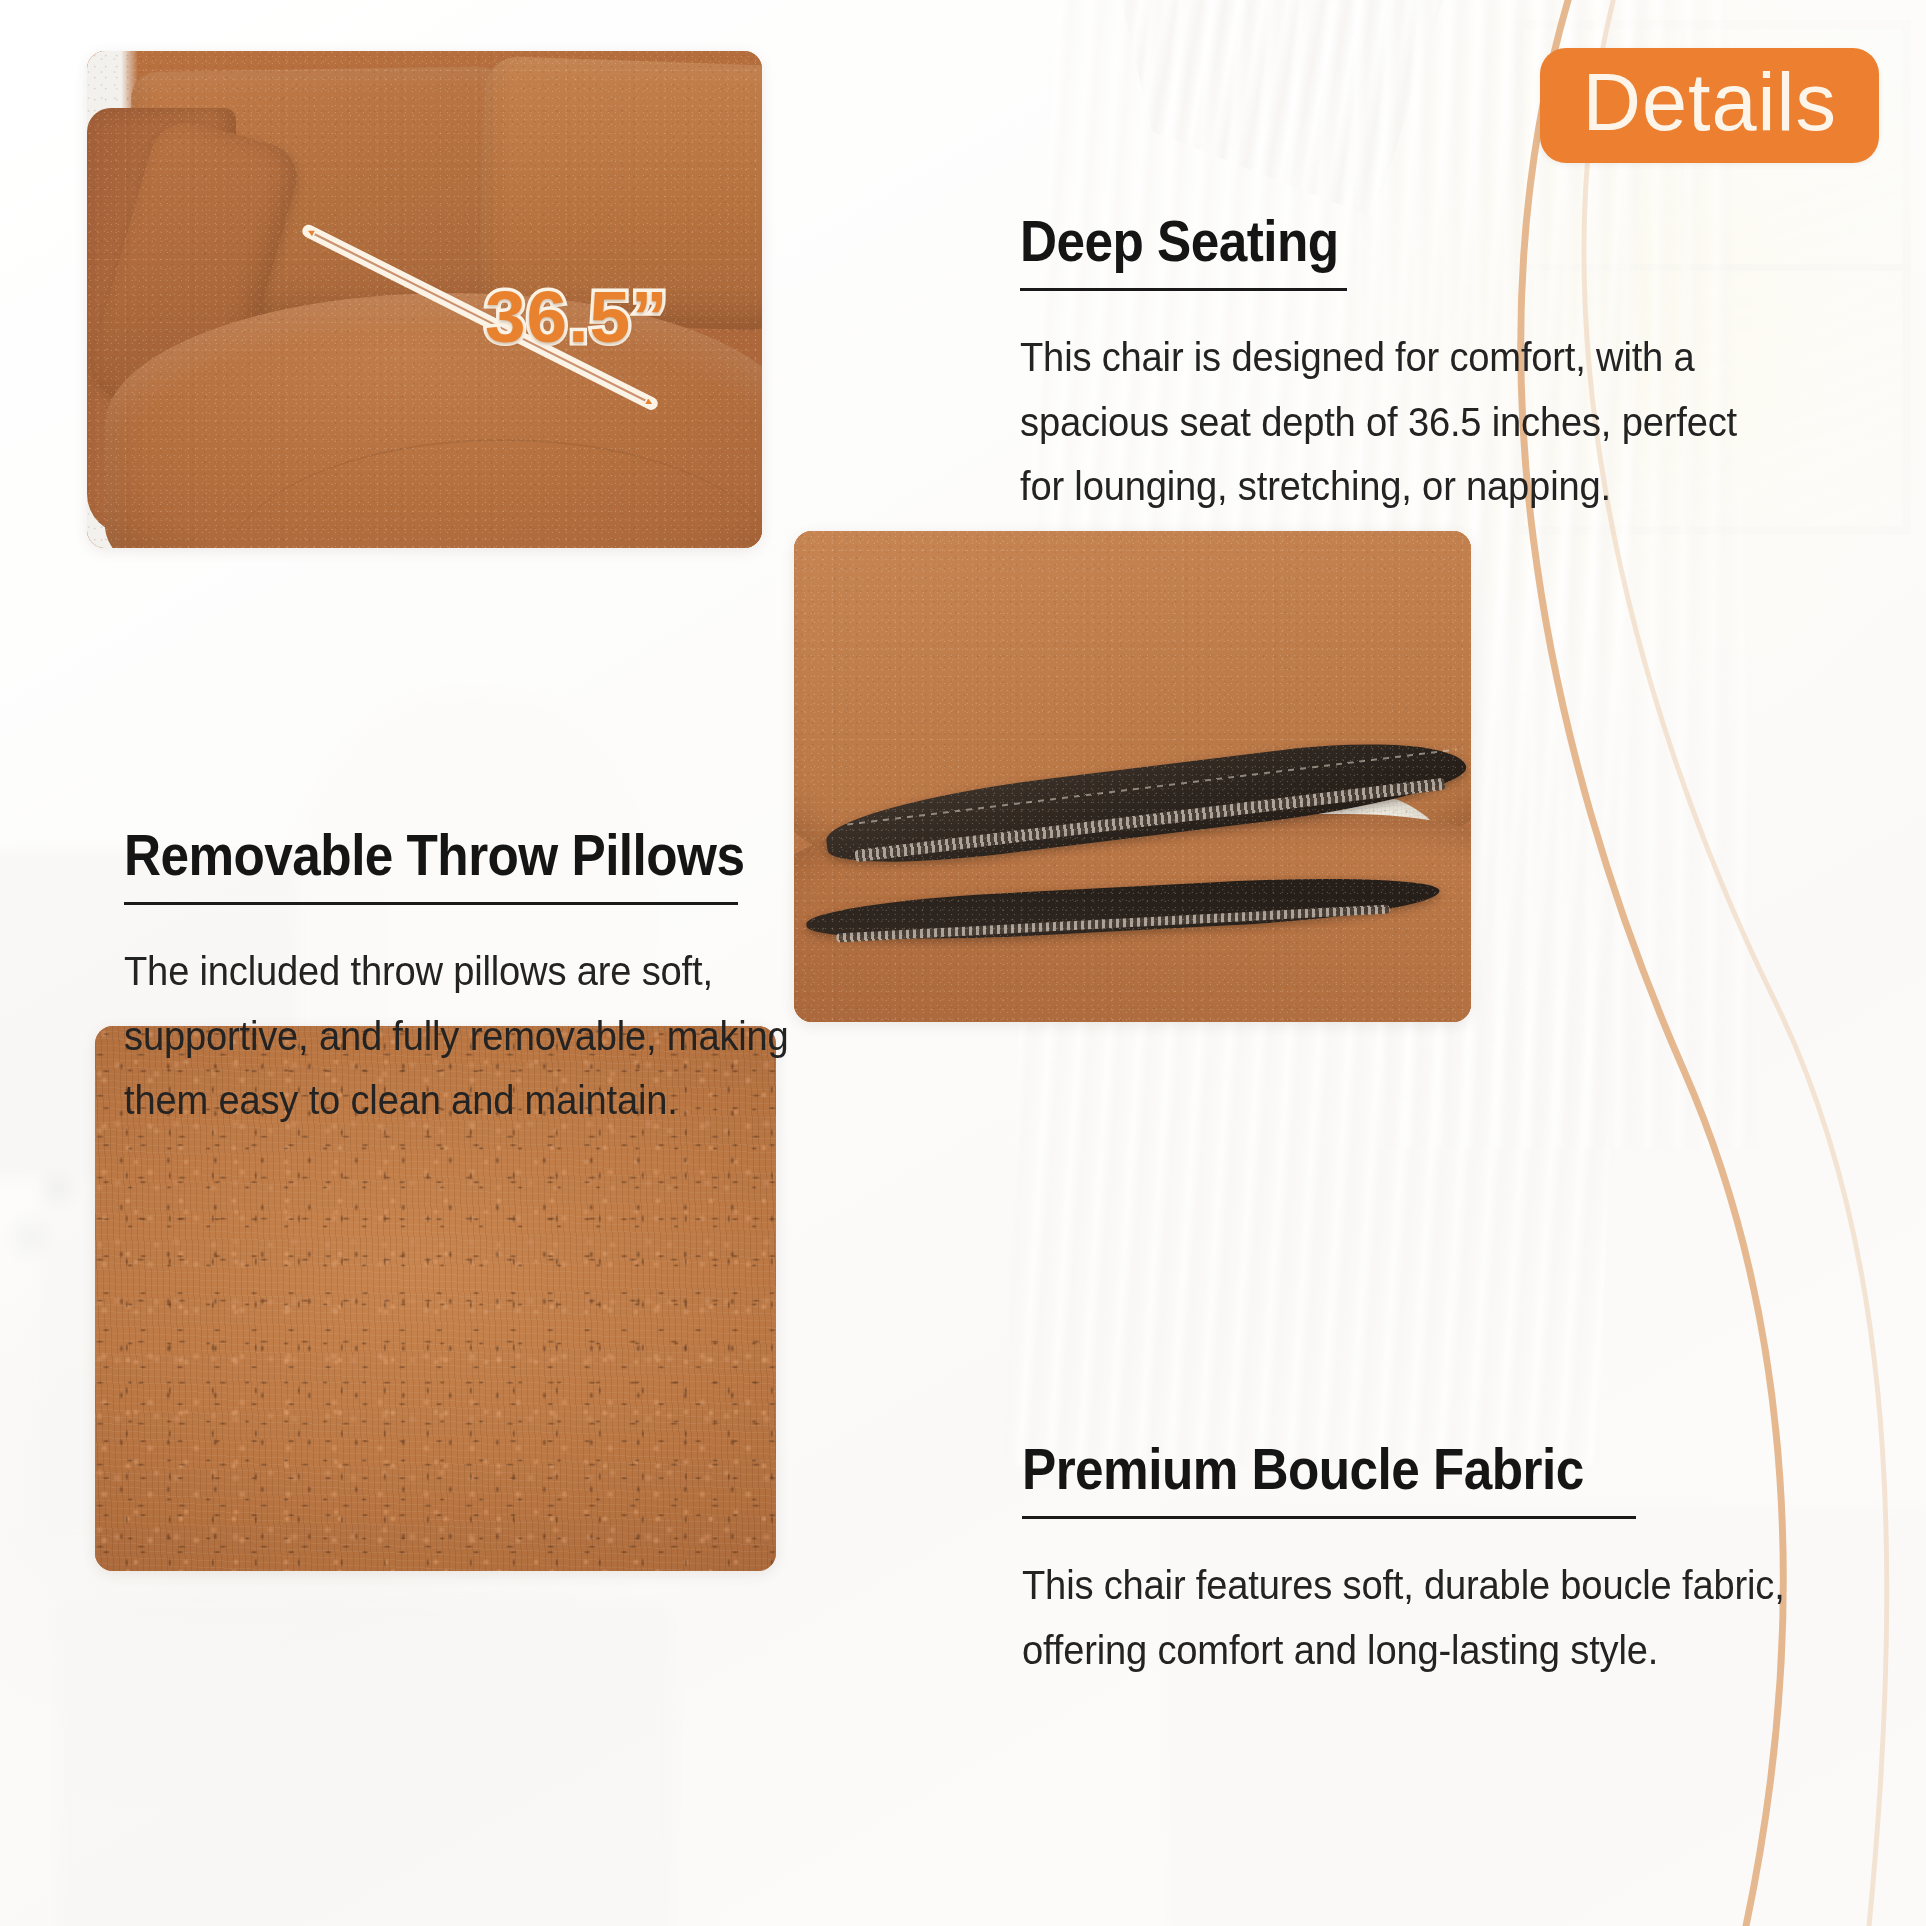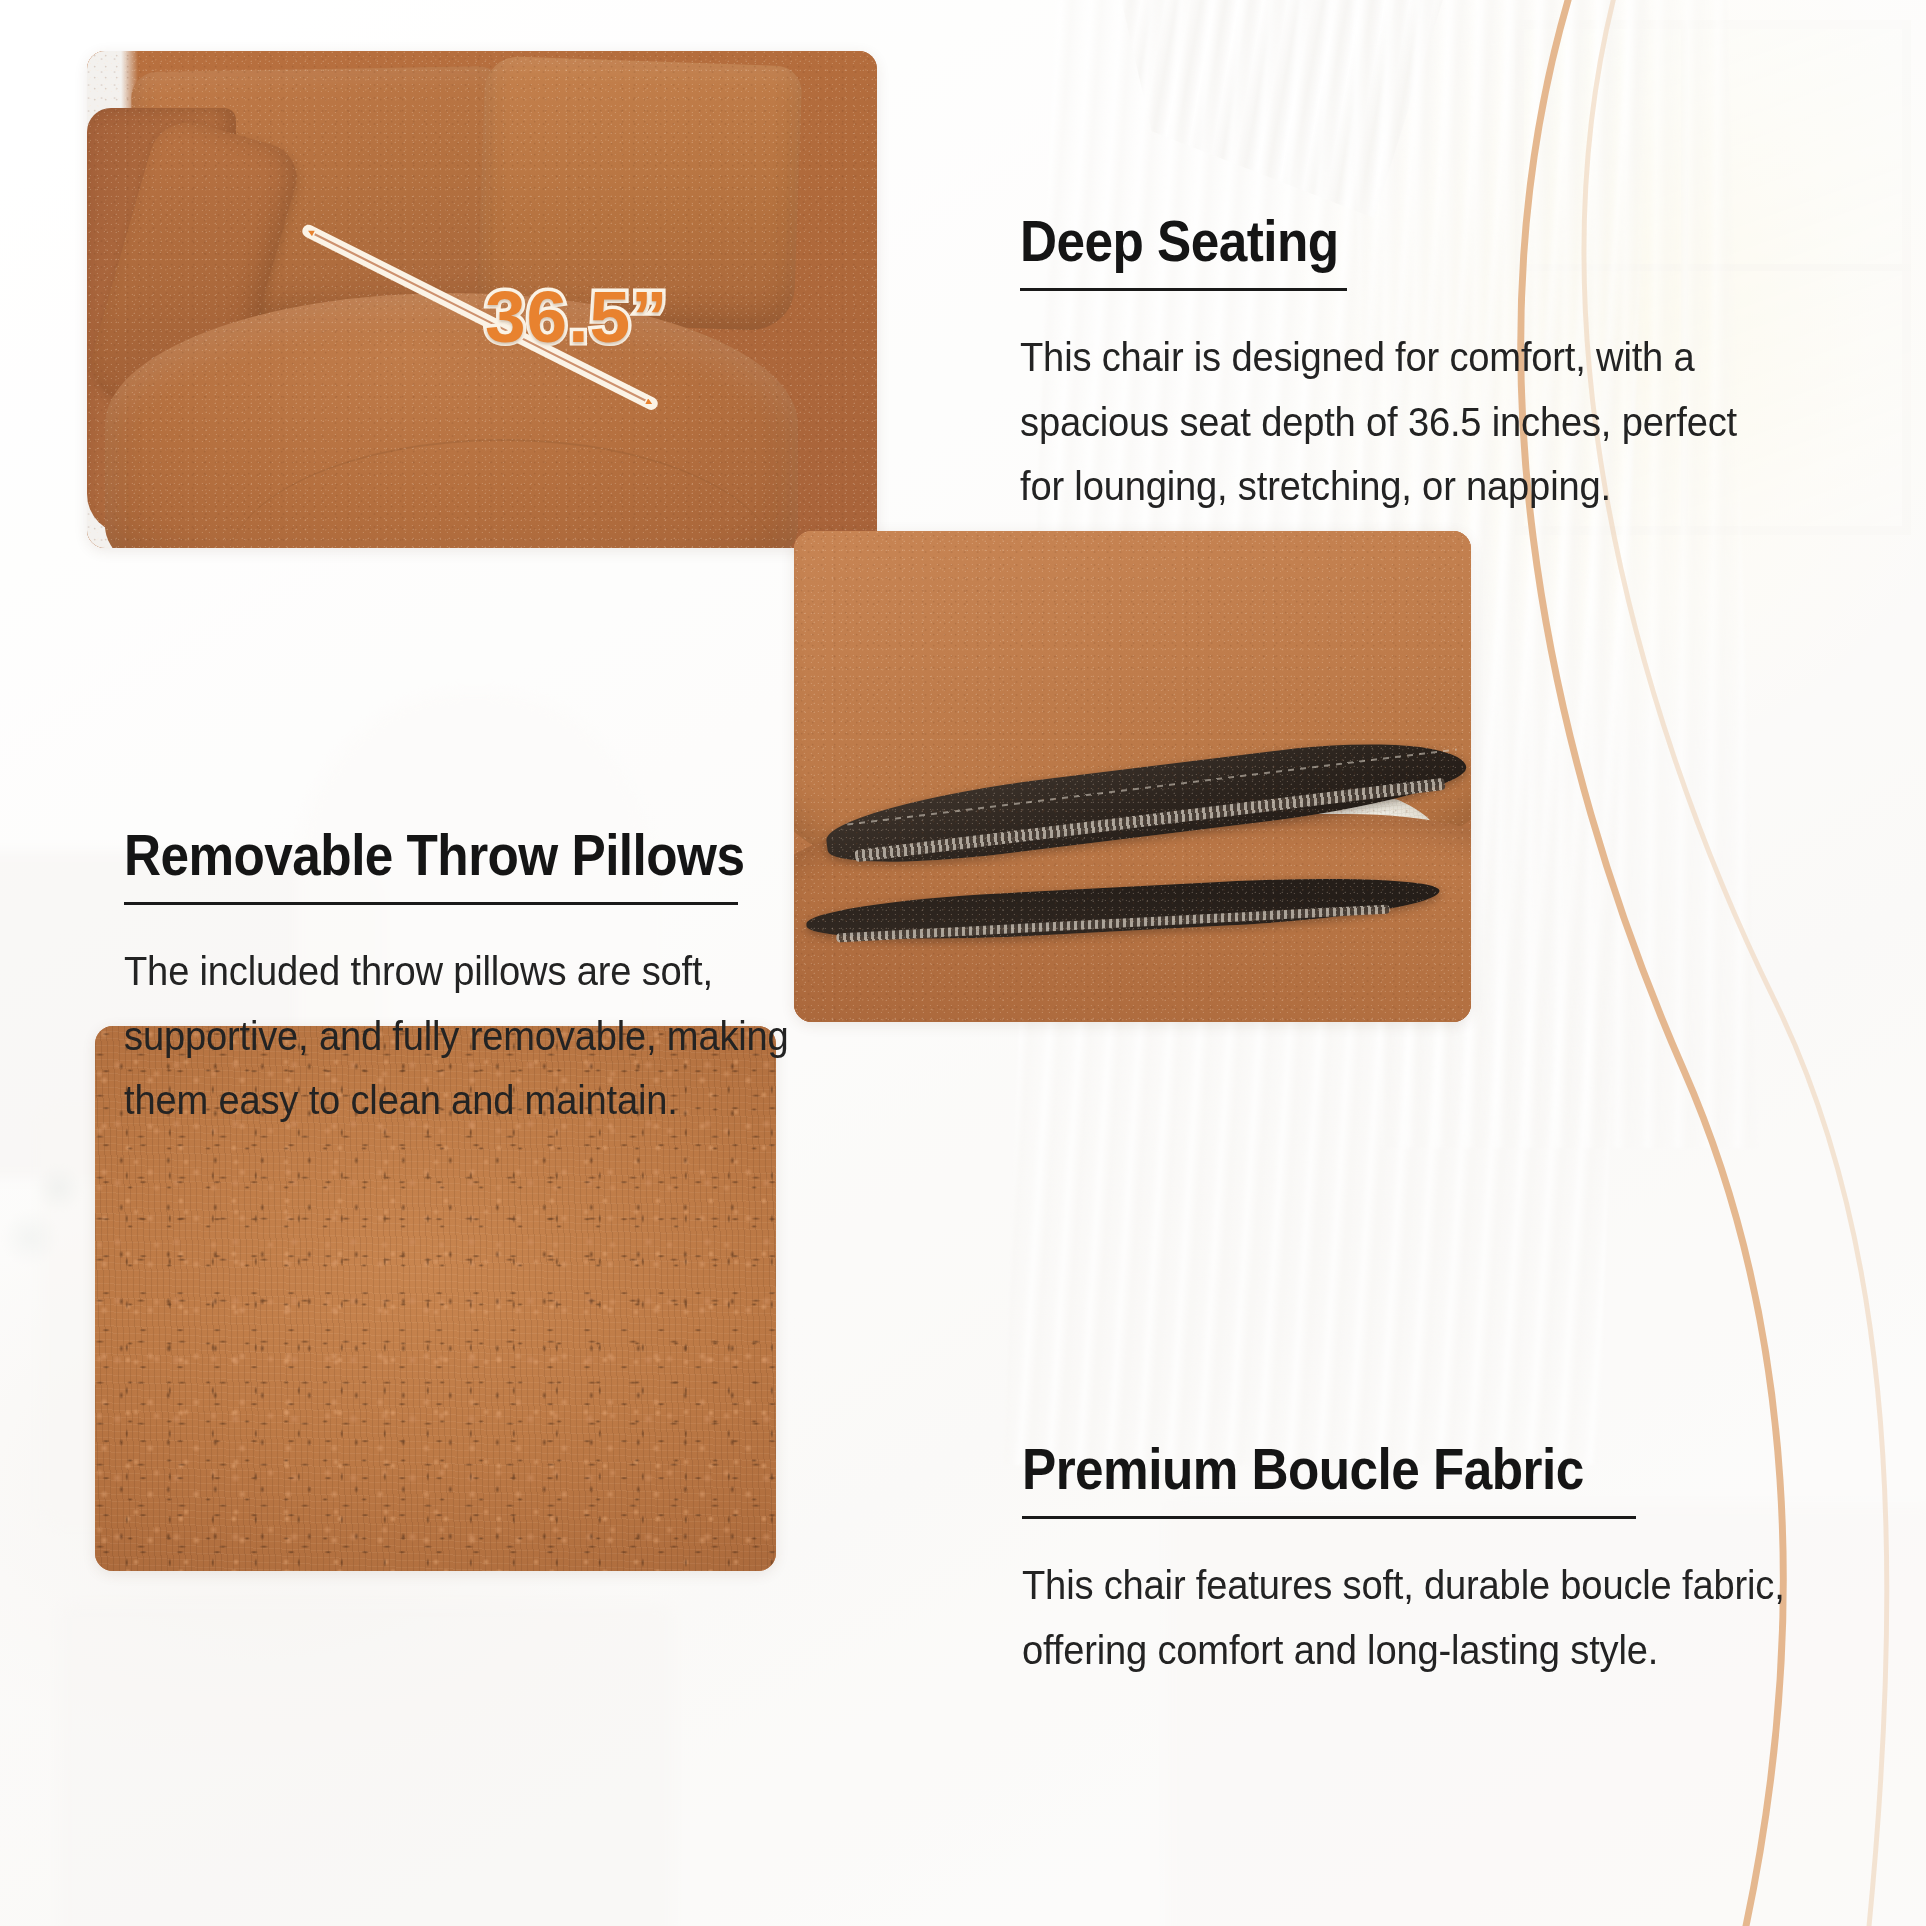--- a/index.html
+++ b/index.html
@@ -155,21 +155,21 @@
     position: absolute;
     border-radius: 18px;
     overflow: hidden;
     background: #c07a4e;
     box-shadow: 0 3px 14px rgba(90,60,40,0.10);
   }
 
   
   #card-seat {
     left: 87px;  top: 51px;
-    width: 790px; height: 497px;
+    width: 675px; height: 497px;
   }
   .chair-scene {
     position: absolute; inset: 0;
     background:
       
       linear-gradient(90deg, #f3f1ee 0px, #f3f1ee 34px, rgba(243,241,238,0) 51px),
       
       linear-gradient(170deg, #b8703f 0%, #b06a3b 40%, #a8633a 100%);
   }
   
@@ -451,20 +451,21 @@
     <div class="bg-shape s5"></div>
     <div class="bg-decor"></div>
   </div>
   <div class="bg-veil"></div>
 
   <svg class="deco-arcs" width="1927" height="1927" viewBox="0 0 1946 1946">
     <path d="M 1596 -40 C 1470 340, 1560 760, 1700 1080 C 1810 1330, 1830 1640, 1760 1960" fill="none" stroke="#e0ab7d" stroke-width="7" opacity="0.85"></path>
     <path d="M 1640 -40 C 1540 300, 1640 700, 1792 1010 C 1900 1230, 1930 1520, 1886 1960" fill="none" stroke="#eccfb3" stroke-width="5" opacity="0.55"></path>
   </svg>
 
+  <div class="details-badge" style="background:#ec8030; color:#fdf5e9;">Details</div>
 
   <div class="photo-card" id="card-seat">
     <div class="chair-scene">
       <div class="back-cushion"></div>
       <div class="back-cushion right"></div>
       <div class="chair-arm-left"></div>
       <div class="throw-pillow"></div>
       <div class="seat-base"></div>
       <div class="seat-seam"></div>
       <div class="boucle-tex"></div>

